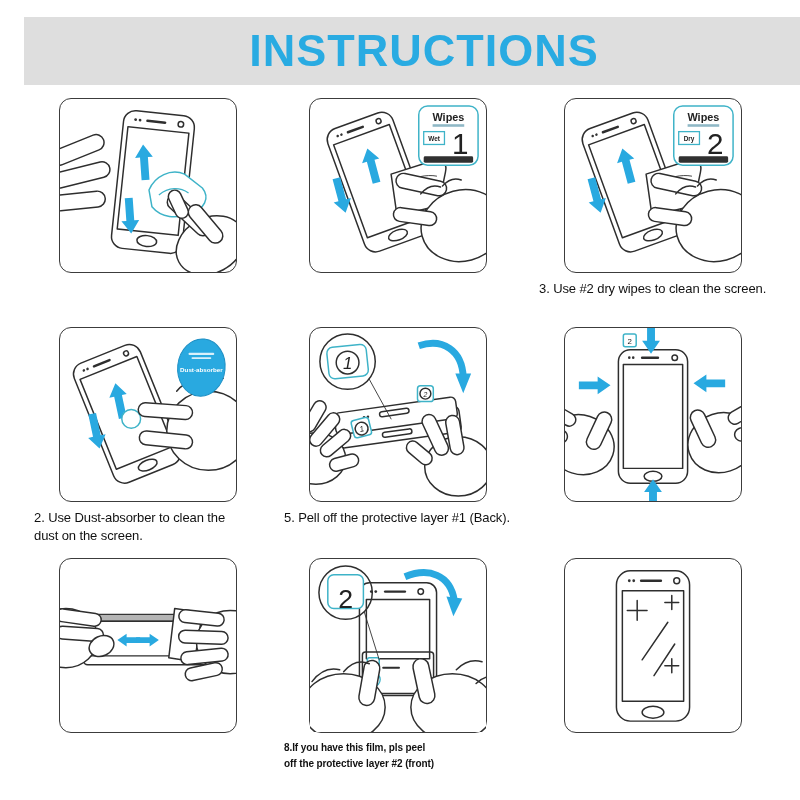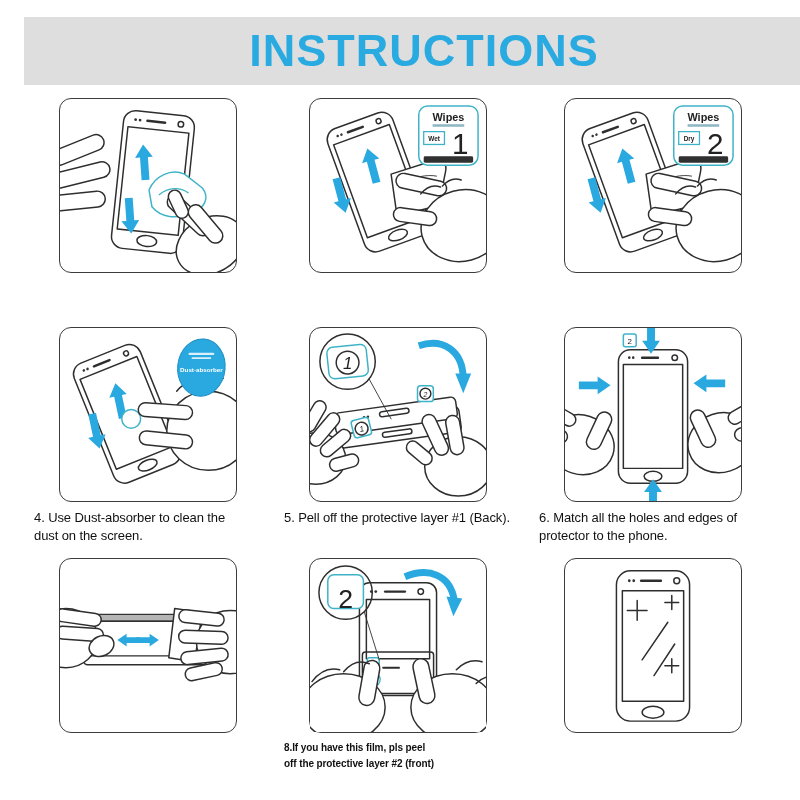--- a/index.html
+++ b/index.html
@@ -186,20 +186,21 @@
           <rect class="teal" x="0" y="0" width="60" height="60" rx="9"></rect>
           <text x="30" y="15" font-size="11" font-weight="bold" text-anchor="middle">Wipes</text>
           <rect class="gbar" x="14" y="18.5" width="32" height="2.6"></rect>
           <rect class="tealn" x="5" y="26" width="21" height="13"></rect>
           <text x="15.5" y="35.5" font-size="6.5" font-weight="bold" text-anchor="middle">Dry</text>
           <text x="42" y="49" font-size="30" text-anchor="middle">2</text>
           <rect class="dk" x="5" y="51" width="50" height="6.5" rx="1.5"></rect>
         </g>
       </svg>
     </div>
+    <p class="caption">3. Use #2 dry wipes to clean the screen.</p>
   </div>
 </div>
 
 <div class="row row2">
 
   <div class="cell">
     <div class="panel">
       <svg viewBox="0 0 178 175">
         <g transform="translate(10,40) rotate(-22)">
           <rect class="fw" x="0" y="0" width="72" height="130" rx="12"></rect>
@@ -228,21 +229,21 @@
           <path class="ln" d="M118,64 q10,-12 22,-8 M144,56 q10,-10 21,-5"></path>
         </g>
         <g transform="translate(118,10)">
           <ellipse class="eggfill" cx="25" cy="30" rx="24" ry="29" transform="rotate(6 25 30)"></ellipse>
           <rect class="wbar" x="12" y="15" width="26" height="2.2" rx="1"></rect>
           <rect class="wbar" x="15" y="19.5" width="20" height="1.8" rx="0.9"></rect>
           <text x="25" y="35" font-size="6.3" font-weight="bold" text-anchor="middle" fill="#ffffff" style="fill:#ffffff">Dust-absorber</text>
         </g>
       </svg>
     </div>
-    <p class="caption">4. Use Dust-absorber to clean the
+    <p class="caption">2. Use Dust-absorber to clean the
 dust on the screen.</p>
   </div>
 
   <div class="cell mid">
     <div class="panel">
       <svg viewBox="0 0 178 175">
         <g transform="translate(26,78) rotate(-8 60 20)">
           <rect class="fw" x="2" y="10" width="124" height="26" rx="5"></rect>
           <rect class="fw" x="0" y="0" width="124" height="22" rx="5"></rect>
           <circle class="dot" cx="30" cy="8" r="1.3"></circle>
@@ -350,22 +351,20 @@
             </g>
           <g transform="translate(172,110) rotate(-20)">
               <rect class="fw" x="0" y="-6.5" width="28" height="13" rx="6.5"></rect>
             </g>
           <g transform="translate(148,120) rotate(-115)">
               <rect class="fw" x="0" y="-7.5" width="40" height="15" rx="7.5"></rect>
             </g>
         </g>
       </svg>
     </div>
-    <p class="caption">6. Match all the holes and edges of
-protector to the phone.</p>
   </div>
 </div>
 
 <div class="row row3">
 
   <div class="cell">
     <div class="panel">
       <svg viewBox="0 0 178 175">
         <g>
           <rect class="graybar" x="30" y="56" width="122" height="7"></rect>

